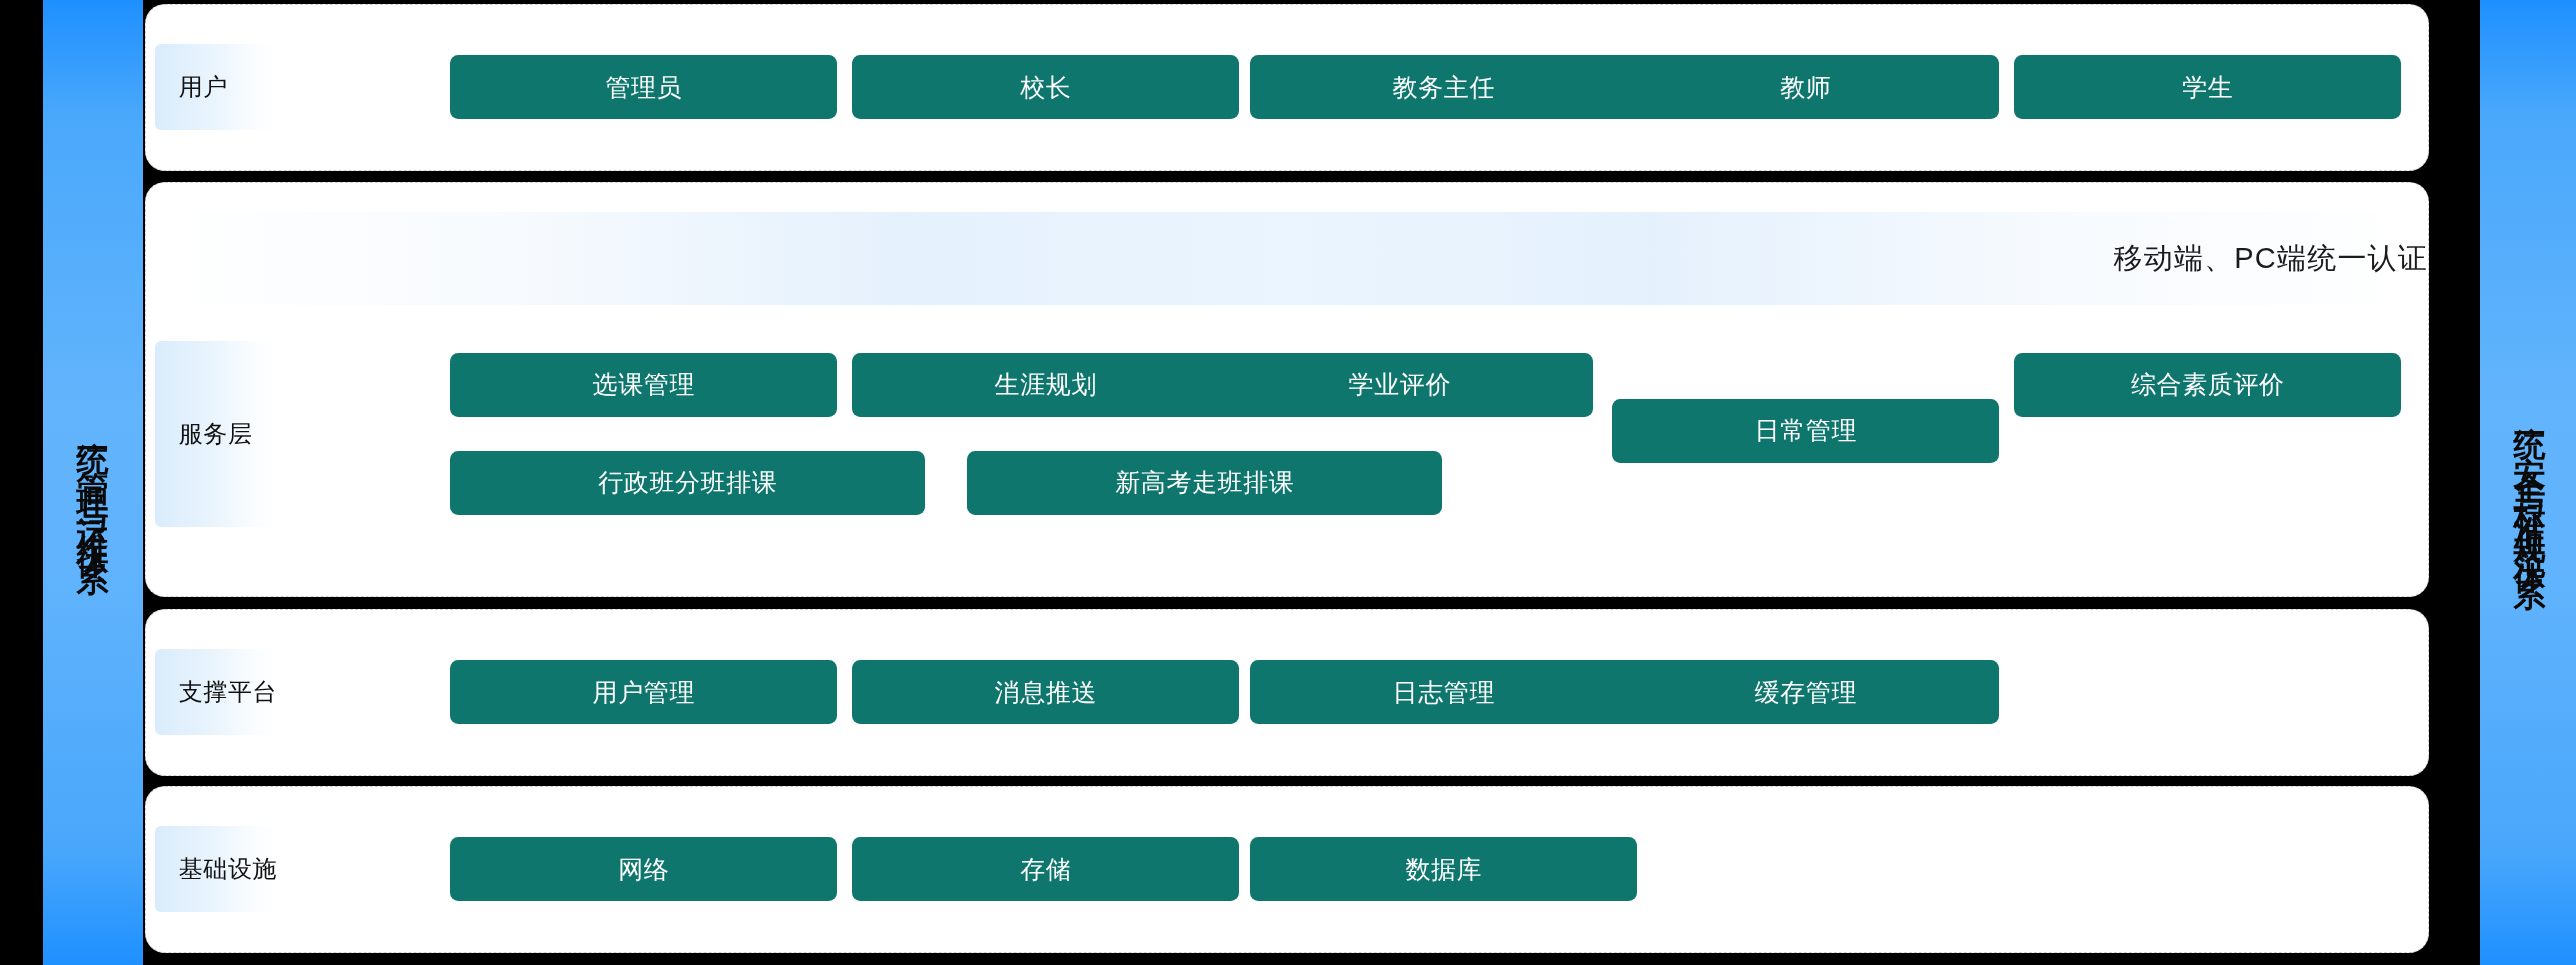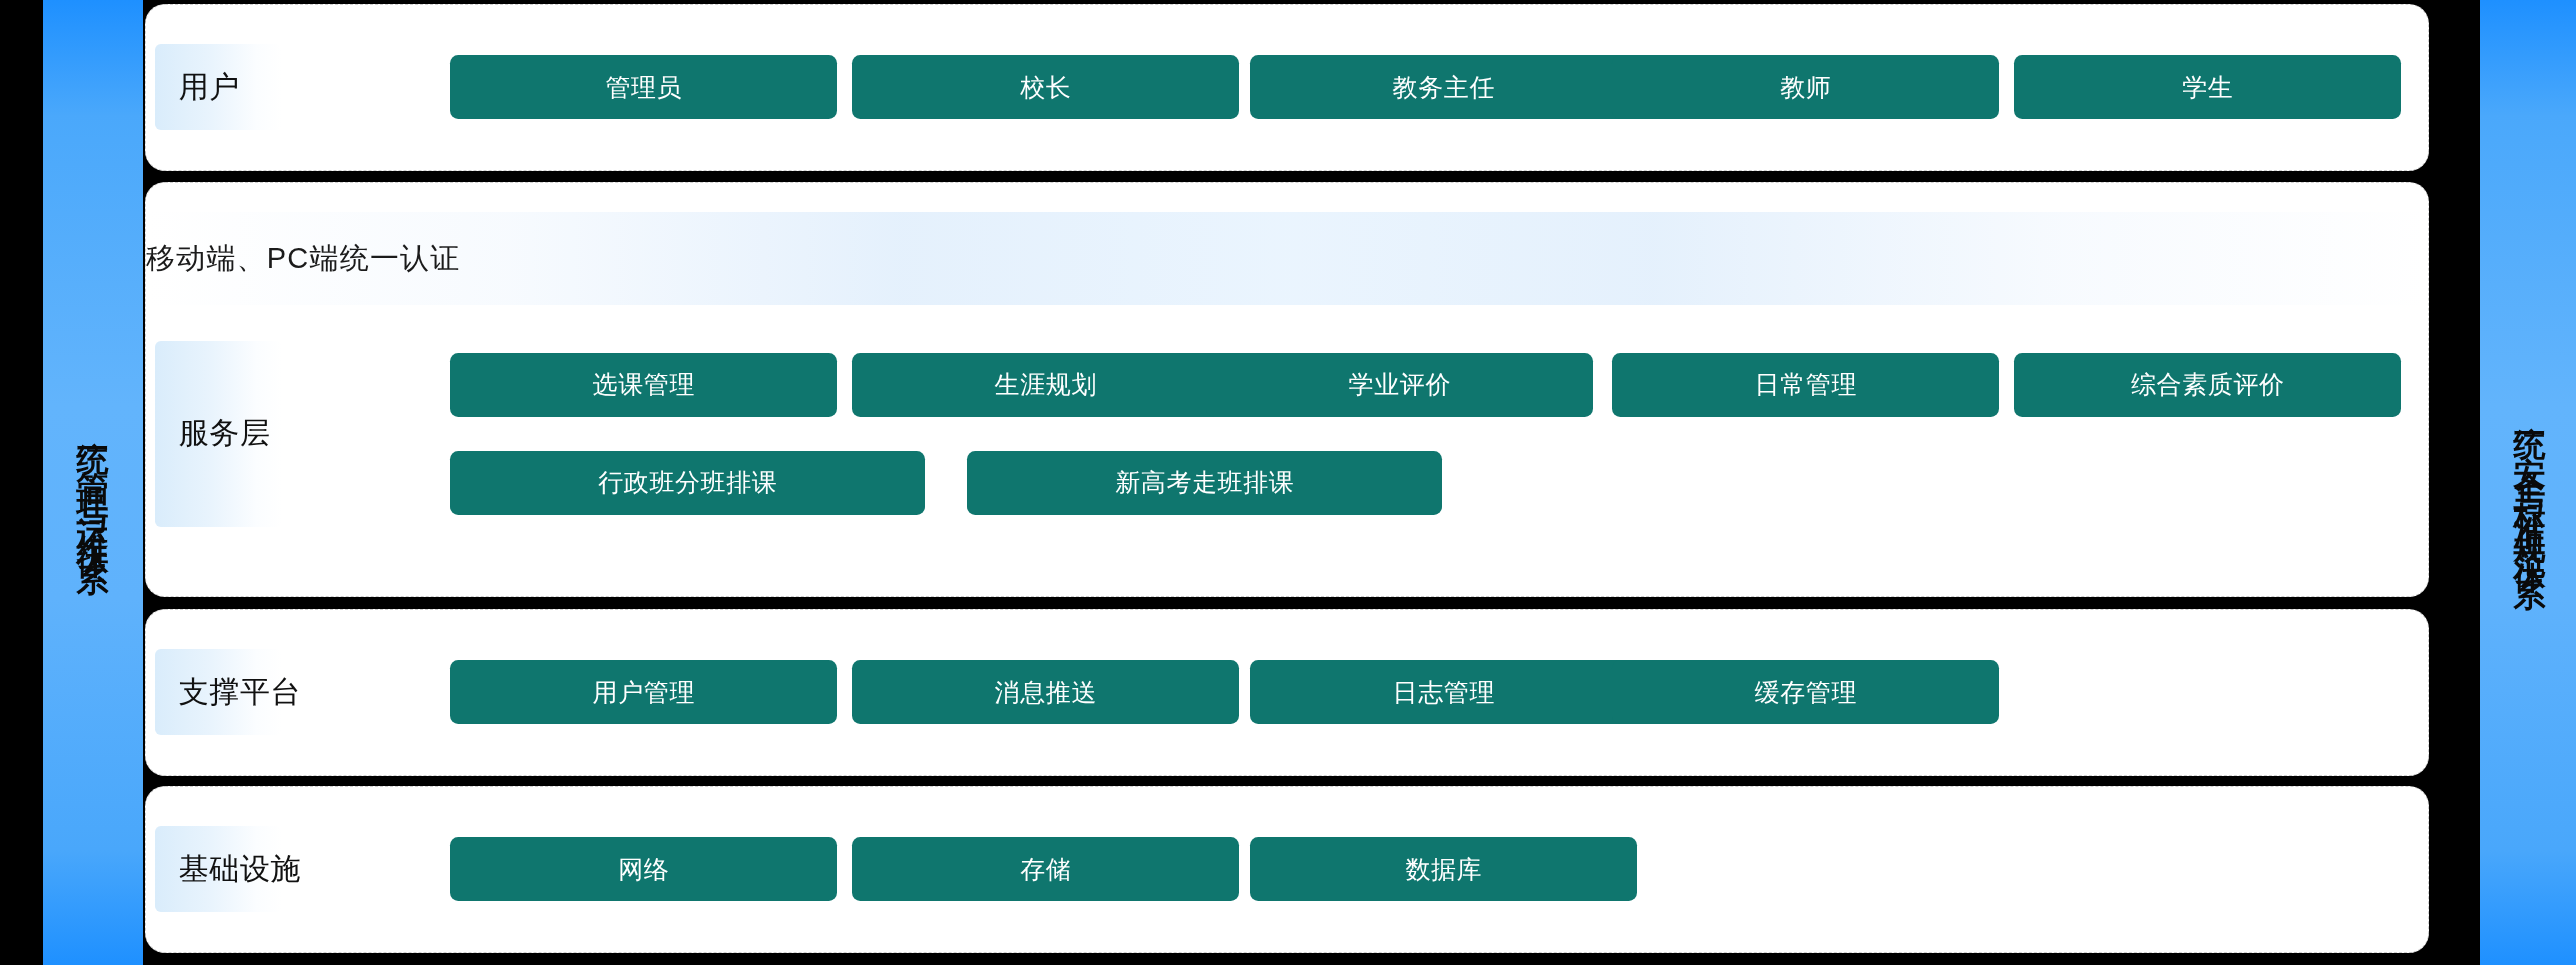--- a/index.html
+++ b/index.html
@@ -78,21 +78,21 @@
 
   
   .auth-band {
     position: absolute;
     left: 0;
     right: 0;
     top: 29px;
     height: 93px;
     display: flex;
     align-items: center;
-    justify-content: flex-start;
+    justify-content: flex-end;
     background: linear-gradient(to right,
                 rgba(255,255,255,0) 0%,
                 rgba(232,242,253,0.35) 16%,
                 rgba(224,238,252,0.85) 33%,
                 rgba(233,244,254,0.95) 50%,
                 rgba(224,238,252,0.85) 66%,
                 rgba(232,242,253,0.35) 84%,
                 rgba(255,255,255,0) 100%);
   }
   .auth-text {
@@ -117,21 +117,21 @@
     min-width: 127px;
     flex: 0 0 127px;
     border-radius: 5.8px;
     background: linear-gradient(to right, #d9ecfb 0%, #e9f4fd 45%, #fbfdff 80%, #ffffff 100%);
     display: flex;
     align-items: center;
     box-sizing: border-box;
     padding-left: 23.4px;
   }
   .layer-label-text {
-    font-size: 30px;
+    font-size: 24px;
     color: #111111;
     font-weight: 400;
     letter-spacing: 0.6px;
     white-space: nowrap;
   }
   .layer-label-users   { height: 86px; }
   .layer-label-service { height: 186px; }
   .layer-label-support { height: 86px; }
   .layer-label-infra   { height: 86px; }
 
@@ -220,21 +220,21 @@
           <div class="btn-row">
             <div class="chip" style="left: 168px; width: 387px;">
               <span>选课管理</span>
             </div>
             <div class="chip" style="left: 570px; width: 387px;">
               <span>生涯规划</span>
             </div>
             <div class="chip" style="left: 924px; width: 387px;">
               <span>学业评价</span>
             </div>
-            <div class="chip" style="left: 1330px; width: 387px;">
+            <div class="chip" style="left: 1330px; width: 387px; margin-top: 46px;">
               <span>日常管理</span>
             </div>
             <div class="chip" style="left: 1732px; width: 387px;">
               <span>综合素质评价</span>
             </div>
           </div>
           <div class="btn-row">
             <div class="chip" style="left: 168px; width: 475px;">
               <span>行政班分班排课</span>
             </div>

